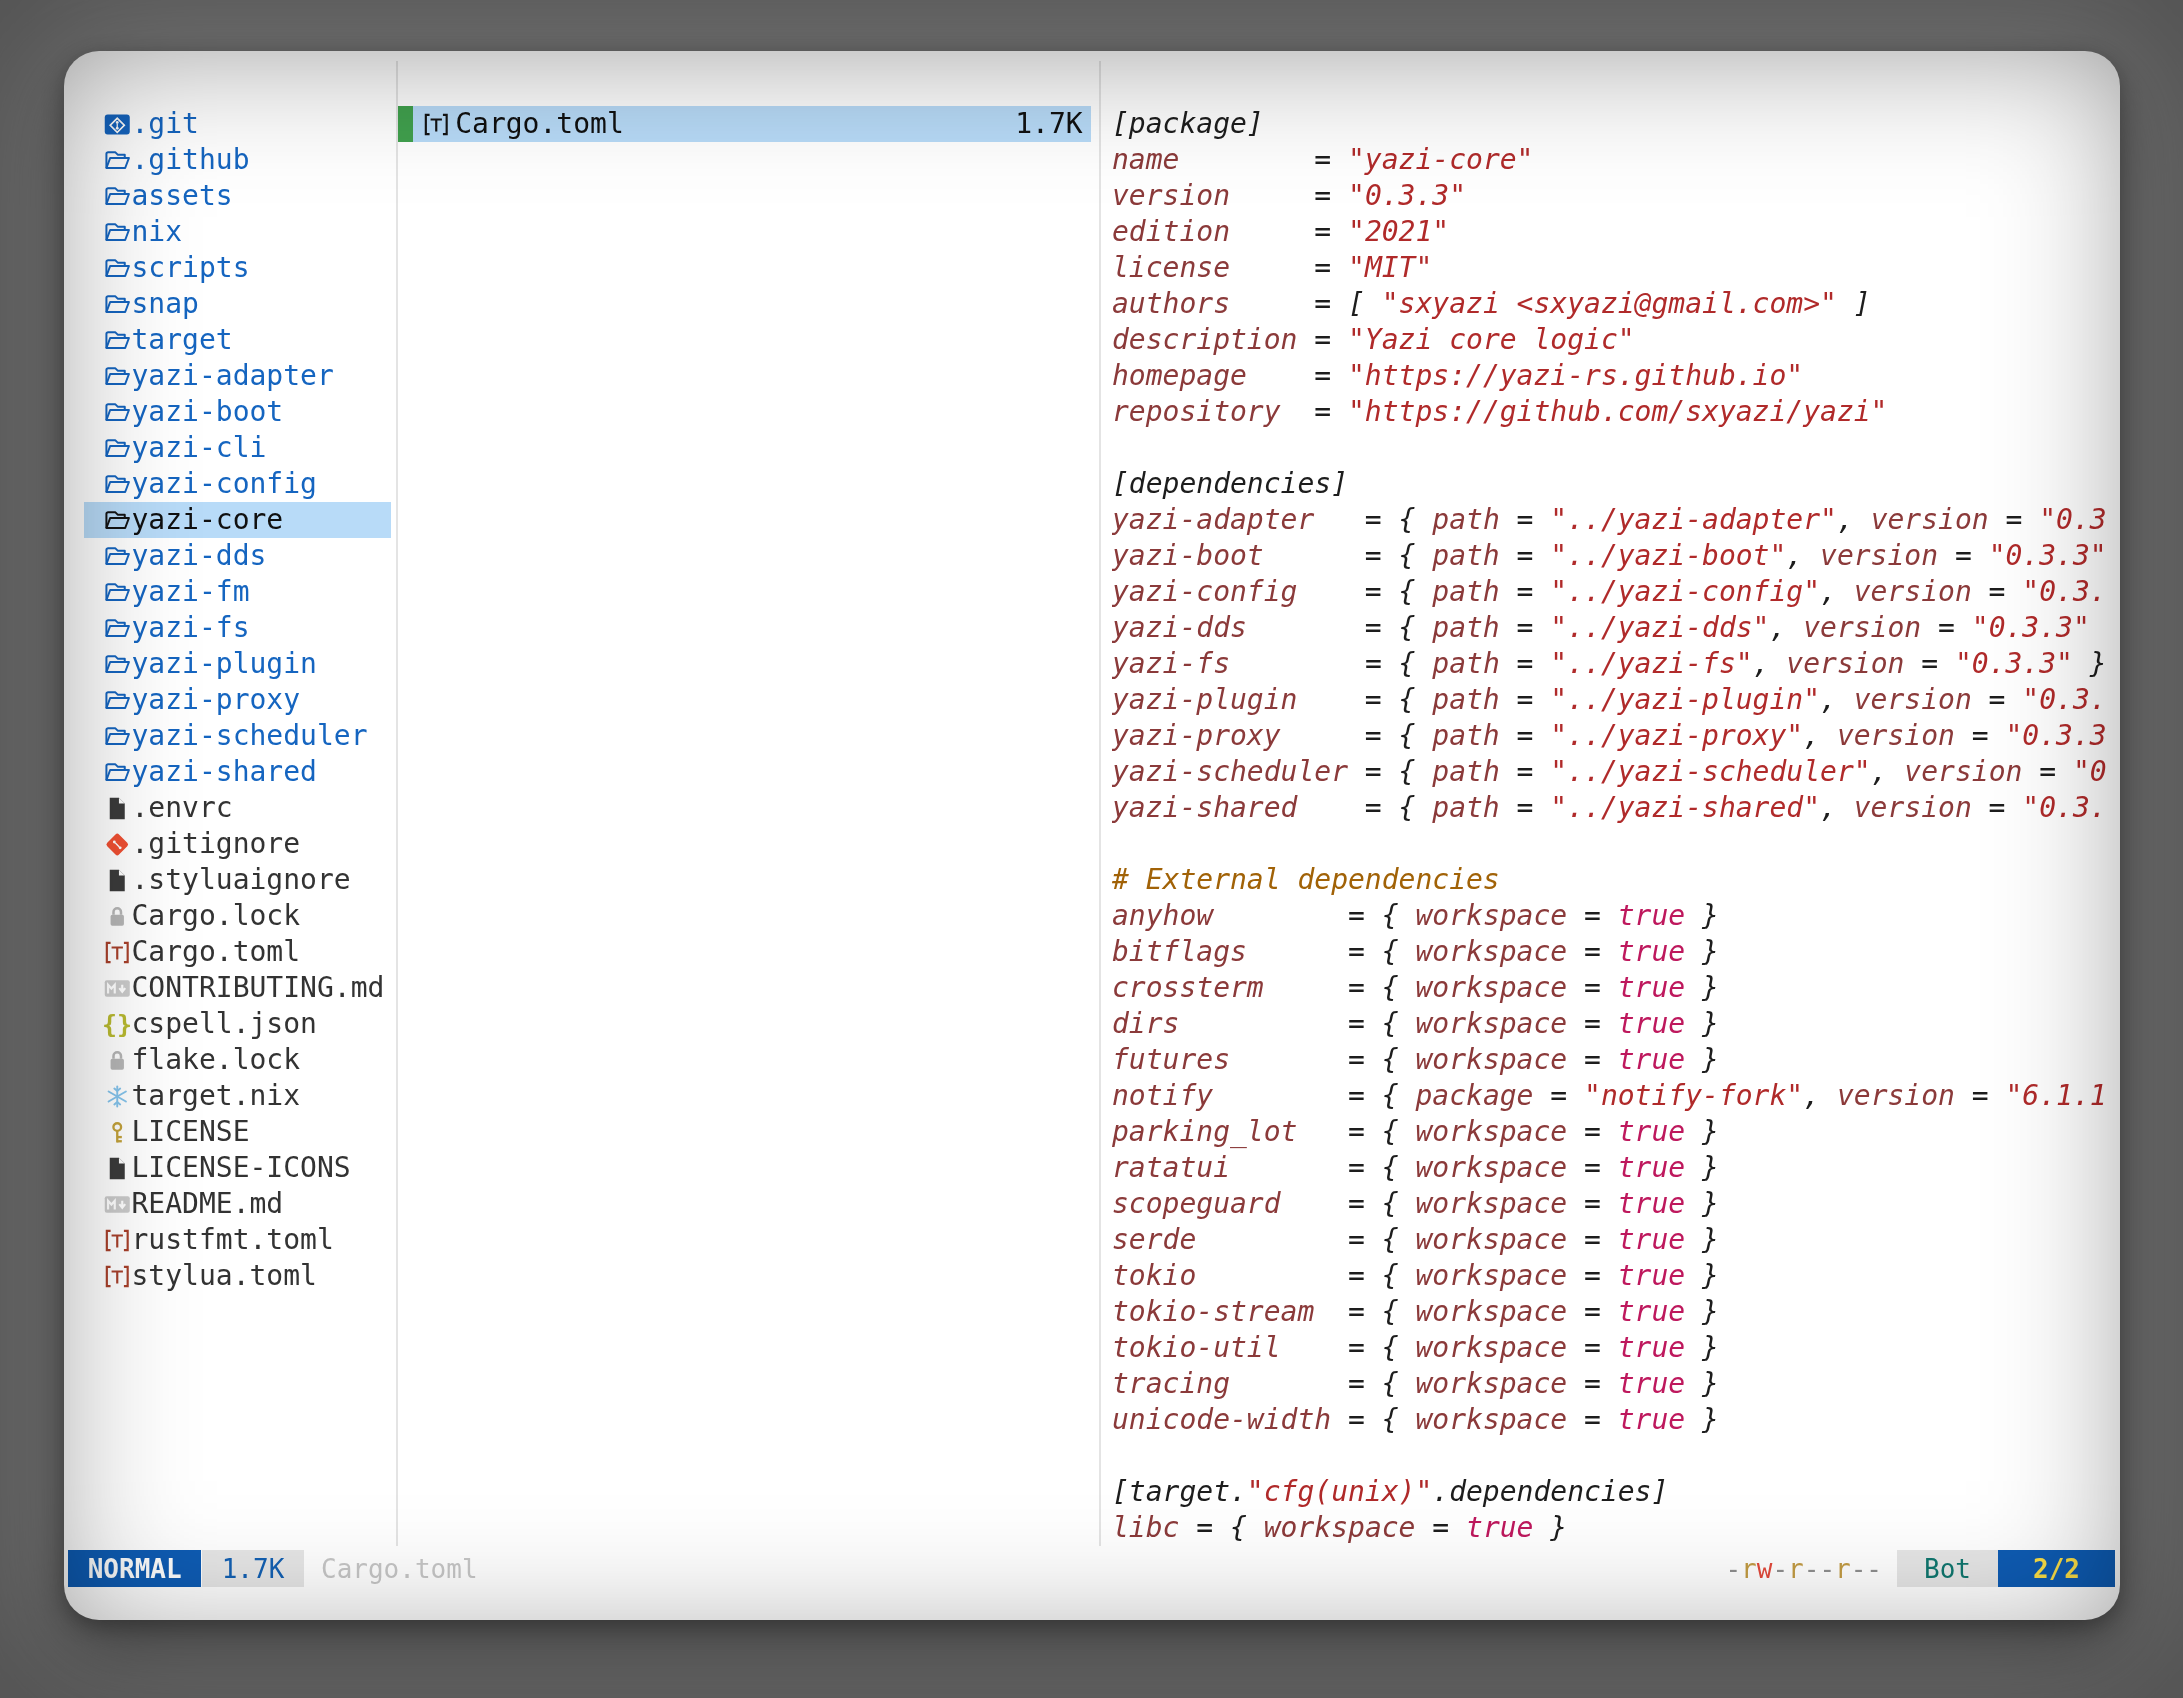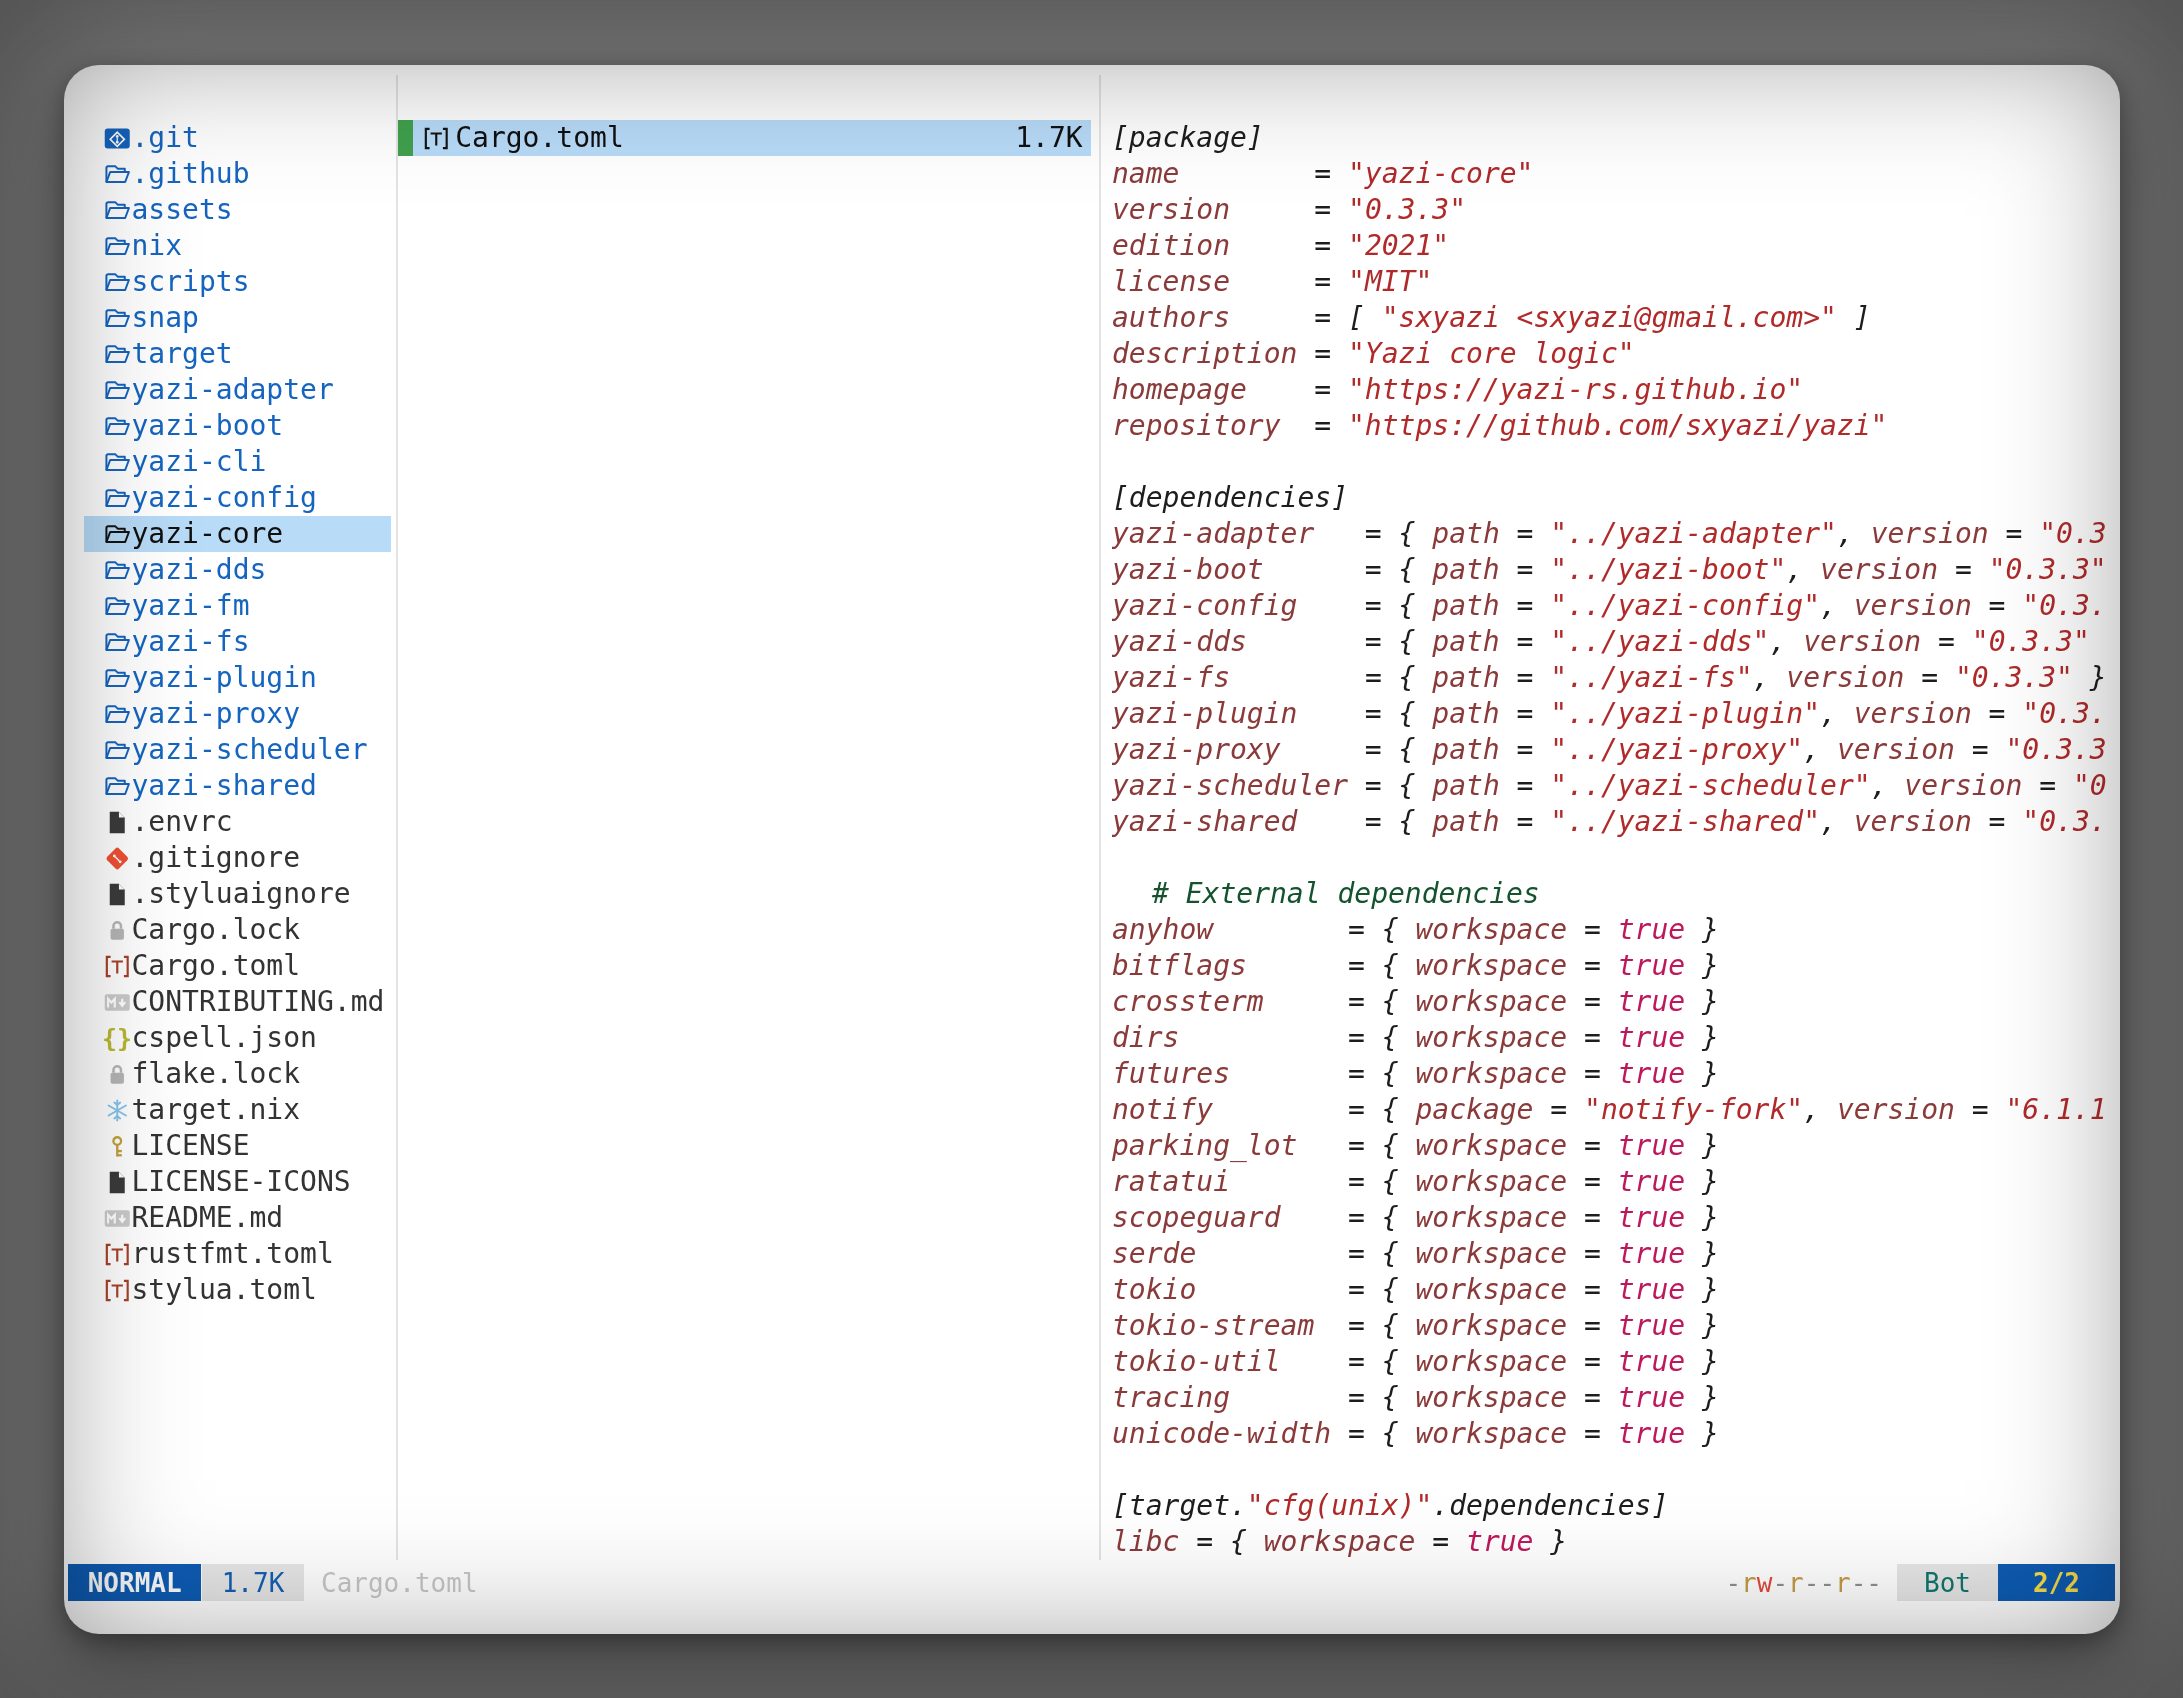--- a/index.html
+++ b/index.html
@@ -4,21 +4,21 @@
 <style>
   html,body{margin:0;padding:0;}
   body{
     width:2183px;height:1698px;position:relative;overflow:hidden;
     background:#8a8a8a;
     font-family:"DejaVu Sans Mono",monospace;
   }
   .vignette{position:absolute;inset:0;pointer-events:none;z-index:50;
     box-shadow:inset 0 0 143px 46px rgba(0,0,0,0.42);}
   .window{
-    position:absolute;left:64px;top:65px;width:2056px;height:1569px;
+    position:absolute;left:64px;top:51px;width:2056px;height:1569px;
     background:#ffffff;border-radius:35px;overflow:hidden;
     box-shadow:0 28.5px 76px rgba(0,0,0,0.45),0 6.7px 22px rgba(0,0,0,0.30);
   }
   .divider{position:absolute;top:10px;height:1485px;width:1.7px;background:#e4e4e4;}
   #divider-left{left:332px;}
   #divider-right{left:1035px;}
 
   .pane{position:absolute;top:55px;font-size:28px;line-height:36px;white-space:pre;color:#333;}
   #pane-parent{left:20px;width:307px;}
   #pane-current{left:334px;width:693px;}
@@ -33,21 +33,21 @@
   .ficon{width:29px;height:36px;display:inline-flex;align-items:center;justify-content:center;flex:none;}
   #pane-current .ficon{margin-right:4.2px;}
   .size{position:absolute;right:8.4px;color:#111;}
   .gitbar{position:absolute;left:0;top:0;width:15px;height:100%;background:#41a14e;}
   .icon-text{font-size:25px;font-weight:bold;line-height:25px;}
 
   .pline{height:36px;}
   .tk-k{color:#8b3a3a;}
   .tk-s{color:#b02a2a;}
   .tk-p{color:#1d1d1d;}
-  .tk-c{color:#14532d;margin-left:40px;}
+  .tk-c{color:#a16207;}
   .tk-b{color:#be185d;}
 
   .sbar{position:absolute;left:0;top:1499px;width:100%;height:35px;font-size:26px;}
   .sblock{position:absolute;height:37px;display:flex;align-items:center;justify-content:center;box-sizing:border-box;}
   #mode{left:4.2px;width:133px;background:#0e5cb4;color:#ffffff;font-weight:bold;}
   #ssize{left:138px;width:102px;background:#e6e6e6;color:#1360b2;}
   #sfile{left:257px;color:#c6c6c6;justify-content:flex-start;}
   #perms{left:1650px;width:168px;justify-content:flex-end;}
   #spos-label{left:1833px;width:101px;background:#e6e6e6;color:#0f766e;}
   #spos{left:1934px;width:117px;background:#0e5cb4;color:#fde047;font-weight:bold;}

